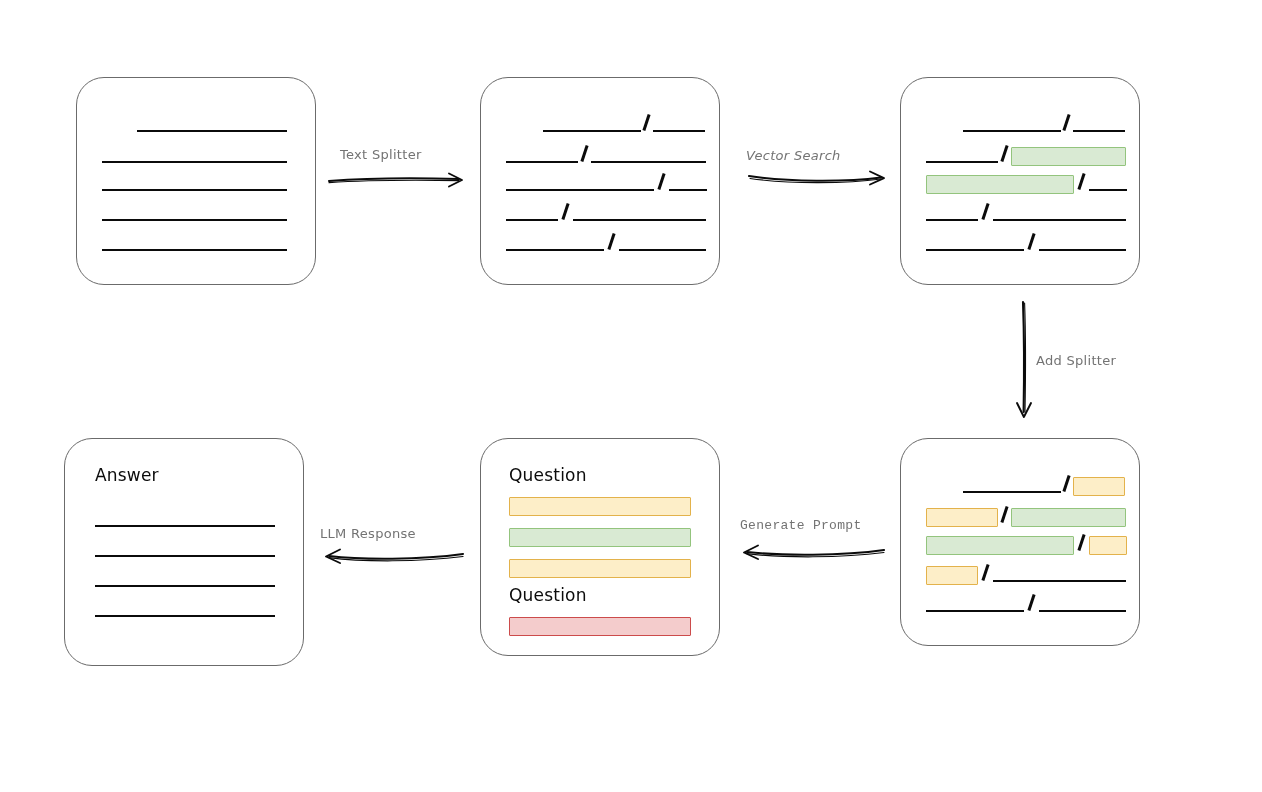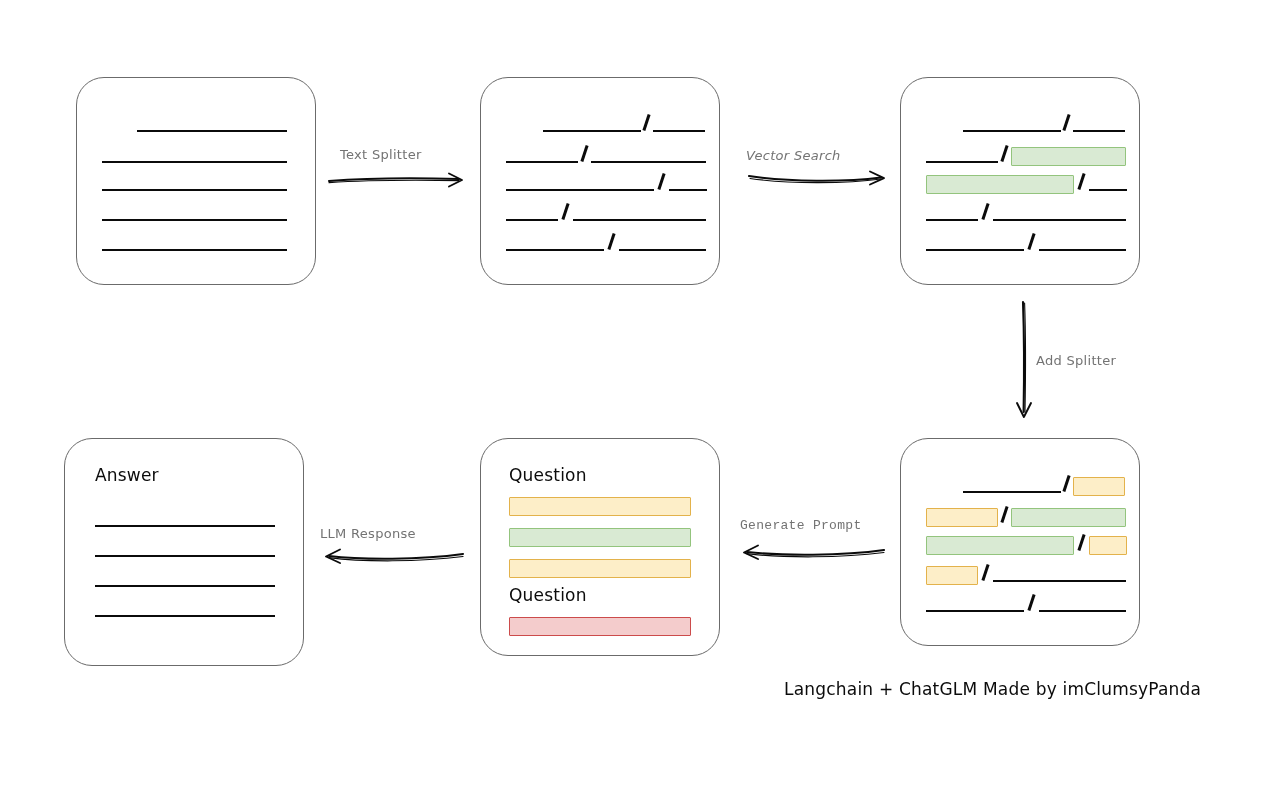--- a/index.html
+++ b/index.html
@@ -222,15 +222,14 @@
         <div class="chunk" style="left: 188px; top: 97px; width: 38px; height: 19px; background: rgb(253, 238, 200); border-color: rgb(227, 178, 75);"></div>
         <div class="chunk" style="left: 25px; top: 127px; width: 52px; height: 19px; background: rgb(253, 238, 200); border-color: rgb(227, 178, 75);"></div>
         <div class="slash" style="left: 82.5px; top: 125px;"></div>
         <div class="tline" style="left: 92px; top: 141px; width: 133px;"></div>
         <div class="tline" style="left: 25px; top: 171px; width: 98px;"></div>
         <div class="slash" style="left: 128.5px; top: 155px;"></div>
         <div class="tline" style="left: 138px; top: 171px; width: 87px;"></div>
       </div>
   </div>
 
-  <div class="caption" style="left:784px; top:679px;">Langchain + ChatGLM Made by imClumsyPanda</div>
 
 </div>
 
 </body></html>

